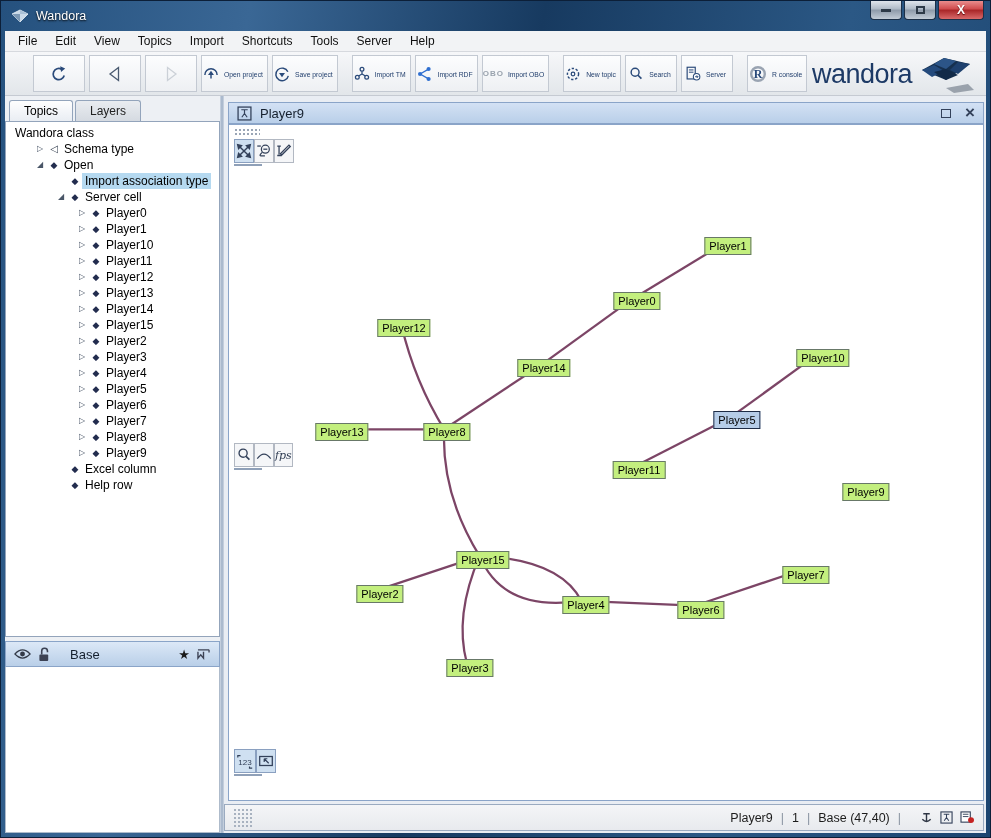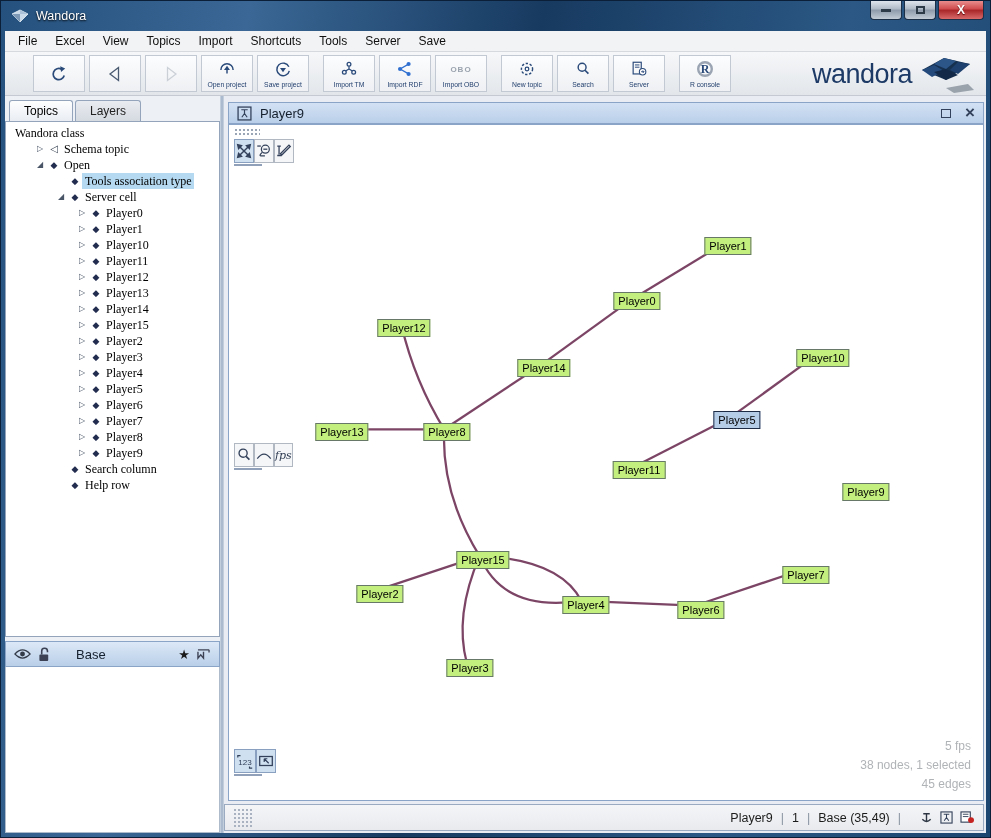--- a/index.html
+++ b/index.html
@@ -16,21 +16,21 @@
   .wbtn.close { width:46px; background:linear-gradient(#e98d8d,#cf4a4c 45%,#a82527 50%,#d96a6a); color:#fff; font-weight:bold; font-size:12px; text-shadow:0 1px 1px #5a0a0a; }
   .glyph-min { width:10px; height:3px; background:#2d3a48; }
   .glyph-max { width:9px; height:8px; border:2px solid #2d3a48; }
 
   
   .menubar { position:absolute; left:0; right:0; top:0; height:21px; background:#f2f3f5; border-bottom:1px solid #d6d9de; display:flex; align-items:center; padding-left:4px; }
   .menu-item { font-size:12px; color:#101010; padding:0 9px; height:100%; display:flex; align-items:center; cursor:default; }
 
   
   .toolbar { position:absolute; left:0; right:0; top:21px; height:44px; background:linear-gradient(#f6f7f9,#e2e6ea); border-bottom:1px solid #c5cad2; display:flex; align-items:center; padding-left:28px; }
-  .tb-btn { height:37px; min-width:52px; background:linear-gradient(#fcfdfe,#eef0f3); border:1px solid #c3c9d2; display:flex; flex-direction:column; align-items:center; justify-content:center; margin-right:4px; cursor:pointer; }
+  .tb-btn { height:37px; min-width:52px; background:linear-gradient(#fcfdfe,#eef0f3); border:1px solid #c3c9d2; display:flex; flex-direction:row; align-items:center; justify-content:center; margin-right:4px; cursor:pointer; }
   .tb-btn.icononly { justify-content:center; }
   .tb-btn .tb-icon { height:20px; display:flex; align-items:center; justify-content:center; }
   .tb-btn .tb-label { font-size:6.8px; color:#24406e; margin-top:2px; white-space:nowrap; padding:0 4px; }
   .tb-btn.disabled .tb-icon { opacity:.45; }
   .gap1 { margin-left:10px; }
   .obo-txt { font-size:8px; color:#9aa3ae; letter-spacing:1px; font-weight:bold; }
   .logo { position:absolute; right:8px; top:0; height:44px; display:flex; align-items:center; }
   .logo-text { font-size:27px; color:#1d3a66; letter-spacing:-.5px; margin-right:4px; }
 
   
@@ -39,32 +39,32 @@
   .splitter { position:absolute; left:215px; top:0; width:4px; bottom:0; background:linear-gradient(90deg,#cfd8e4,#9fb0c6,#cfd8e4); }
   .rightpane { position:absolute; left:219px; right:0; top:0; bottom:0; background:#e9edf3; }
 
   
   .tabs { position:absolute; left:4px; right:0; top:2px; height:23px; display:flex; align-items:flex-end; }
   .tab { font-size:12px; padding:3px 14px 3px; border:1px solid #93a4bb; border-bottom:none; border-radius:3px 3px 0 0; margin-right:2px; cursor:pointer; }
   .tab.active { background:linear-gradient(#fefefe,#e9edf3); position:relative; z-index:2; }
   .tab.inactive { background:linear-gradient(#e9ecf0,#d5dae1); color:#222; }
 
   
-  .treebox { position:absolute; left:0; right:0; top:25px; bottom:196px; background:#fff; border:1px solid #93a4bb; overflow:hidden; padding-top:3px;font-family:Liberation Serif, serif; }
+  .treebox { position:absolute; left:0; right:0; top:25px; bottom:196px; background:#fff; border:1px solid #93a4bb; overflow:hidden; padding-top:3px; }
   .tree-row { height:16px; line-height:16px; display:flex; align-items:center; font-size:12px; color:#000; white-space:nowrap; cursor:default; }
   .slot { width:14px; display:inline-flex; justify-content:center; flex:none; }
   .tg { font-size:8px; color:#4a5668; }
   .di { font-size:9px; color:#222c4e; }
   .schema-tri { font-size:10px; color:#3a4454; }
   .tree-label { padding:0 3px; }
   .tree-label.selected { background:#b5d9f0; }
 
   
   .layerbar { position:absolute; left:0; right:0; bottom:166px; height:26px; background:linear-gradient(#dce8f7,#b9cfe8); border:1px solid #8aa4c8; display:flex; align-items:center; padding:0 8px; }
-  .layerbar .lname { font-size:13px; color:#15202e; margin-left:25px; flex:1; }
+  .layerbar .lname { font-size:13px; color:#15202e; margin-left:19px; flex:1; }
   .star { font-size:13px; color:#1a1a1a; margin-right:6px; }
   .sidebar-bottom { position:absolute; left:0; right:0; bottom:0; height:166px; background:#fff; border:1px solid #aebbcb; border-top:none; }
 
   
   .gheader { position:absolute; left:4px; right:2px; top:6px; height:22px; background:linear-gradient(#d3e1f4,#b9cfe9); border:1px solid #8aa4c8; display:flex; align-items:center; padding:0 8px; }
   .gtitle { font-size:13px; color:#15202e; margin-left:8px; flex:1; }
   .hbtn { color:#33415a; margin-left:14px; cursor:pointer; display:flex; align-items:center; }
   .hmax { width:10px; height:9px; border:1.5px solid #33415a; }
   .hclose { font-size:17px; font-weight:bold; line-height:10px; }
   .canvas { position:absolute; left:4px; right:2px; top:28px; bottom:32px; background:#fff; border:1px solid #8aa4c8; overflow:hidden; }
@@ -110,28 +110,28 @@
         </div>
       <div class="wbtn close">
           <span>X</span>
         </div>
     </div>
   </div>
 
   <div class="client">
     <div class="menubar">
         <div class="menu-item">File</div>
-        <div class="menu-item">Excel</div>
+        <div class="menu-item">Edit</div>
         <div class="menu-item">View</div>
         <div class="menu-item">Topics</div>
         <div class="menu-item">Import</div>
         <div class="menu-item">Shortcuts</div>
         <div class="menu-item">Tools</div>
         <div class="menu-item">Server</div>
-        <div class="menu-item">Save</div>
+        <div class="menu-item">Help</div>
       </div>
 
     <div class="toolbar">
       <div class="tb-btn icononly">
           <span class="tb-icon">
             <svg width="20" height="20" viewBox="0 0 20 20">
               <path d="M15.2 11.5 A5.6 5.6 0 1 1 12.5 5.2" fill="none" stroke="#2a4a7a" stroke-width="1.7"></path>
               <path d="M11.2 2.2 L16.2 4.6 L12 8 Z" fill="#2a4a7a"></path>
             </svg>
           </span>
@@ -261,31 +261,31 @@
           <div class="tab active">Topics</div>
           <div class="tab inactive">Layers</div>
         </div>
         <div class="treebox">
             <div class="tree-row" style="padding-left: 6px;">
               <span class="tree-label">Wandora class</span>
             </div>
             <div class="tree-row" style="padding-left: 27px;">
               <span class="slot tg">▷</span>
               <span class="slot schema-tri">◁</span>
-              <span class="tree-label">Schema topic</span>
+              <span class="tree-label">Schema type</span>
             </div>
             <div class="tree-row" style="padding-left: 27px;">
               <span class="slot tg">◢</span>
               <span class="slot di">◆</span>
               <span class="tree-label">Open</span>
             </div>
             <div class="tree-row" style="padding-left: 48px;">
               <span class="slot tg"></span>
               <span class="slot di">◆</span>
-              <span class="tree-label selected">Tools association type</span>
+              <span class="tree-label selected">Import association type</span>
             </div>
             <div class="tree-row" style="padding-left: 48px;">
               <span class="slot tg">◢</span>
               <span class="slot di">◆</span>
               <span class="tree-label">Server cell</span>
             </div>
             <div class="tree-row" style="padding-left: 69px;">
               <span class="slot tg">▷</span>
               <span class="slot di">◆</span>
               <span class="tree-label">Player0</span>
@@ -361,21 +361,21 @@
               <span class="tree-label">Player8</span>
             </div>
             <div class="tree-row" style="padding-left: 69px;">
               <span class="slot tg">▷</span>
               <span class="slot di">◆</span>
               <span class="tree-label">Player9</span>
             </div>
             <div class="tree-row" style="padding-left: 48px;">
               <span class="slot tg"></span>
               <span class="slot di">◆</span>
-              <span class="tree-label">Search column</span>
+              <span class="tree-label">Excel column</span>
             </div>
             <div class="tree-row" style="padding-left: 48px;">
               <span class="slot tg"></span>
               <span class="slot di">◆</span>
               <span class="tree-label">Help row</span>
             </div>
           </div>
         <div class="layerbar">
           <svg width="17" height="12" viewBox="0 0 18 12">
             <path d="M1 6 Q9 -2.5 17 6 Q9 14.5 1 6 Z" fill="none" stroke="#333a48" stroke-width="1.3"></path>
@@ -501,35 +501,30 @@
               </svg>
             </div>
             <div class="gtb-btn active">
               <svg width="18" height="18" viewBox="0 0 20 20">
                 <rect x="3" y="5" width="14" height="10" fill="none" stroke="#33415a" stroke-width="1.4"></rect>
                 <path d="M13 12.5 L8 7.5 M8 7.5 v3.5 M8 7.5 h3.5" fill="none" stroke="#33415a" stroke-width="1.3"></path>
               </svg>
             </div>
           </div>
 
-          <div class="stats">
-              <div>5 fps</div>
-              <div>38 nodes, 1 selected</div>
-              <div>45 edges</div>
-            </div>
         </div>
 
         <div class="gstatus">
           <div class="grip"></div>
           <div class="gs-right">
             <span>Player9</span>
             <span class="gs-sep">|</span>
             <span>1</span>
             <span class="gs-sep">|</span>
-            <span>Base (35,49)</span>
+            <span>Base (47,40)</span>
             <span class="gs-sep">|</span>
             <div class="gs-icons">
               <span>
                 <svg width="13" height="13" viewBox="0 0 14 14">
                     <path d="M3.5 3 h7 M7 3 v8 M2.5 9 Q7 13.5 11.5 9" fill="none" stroke="#2e3644" stroke-width="1.5"></path>
                   </svg>
               </span>
               <span>
                 <svg width="13" height="13" viewBox="0 0 14 14">
                   <rect x="1" y="1" width="12" height="12" fill="none" stroke="#33415a" stroke-width="1.2"></rect>

